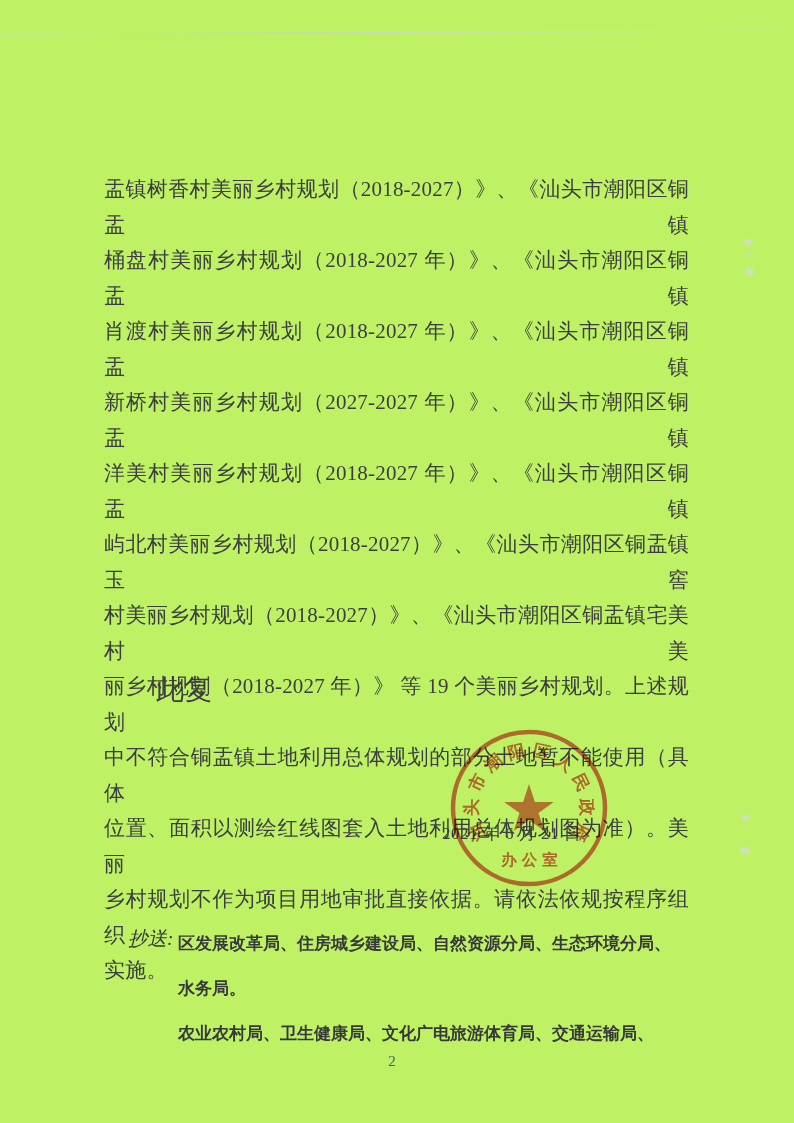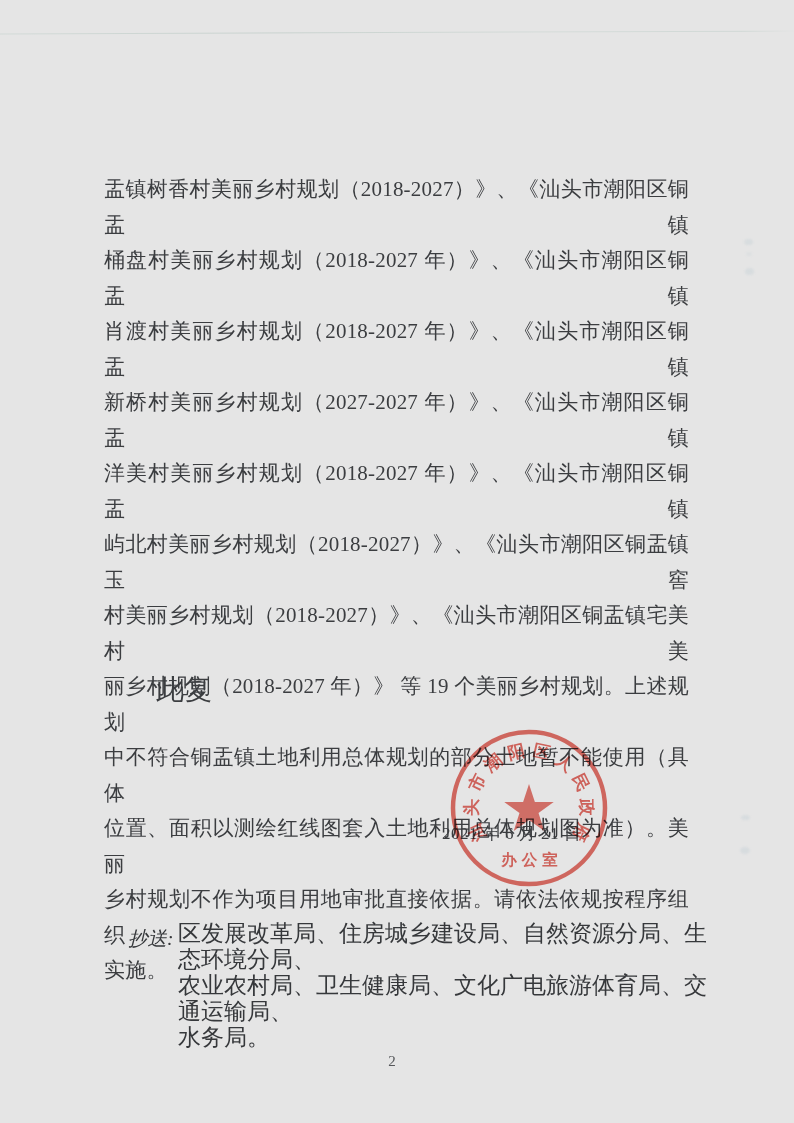--- a/index.html
+++ b/index.html
@@ -1,19 +1,19 @@
 <!DOCTYPE html>
 <html><head>
 <meta charset="utf-8">
 <style>
   html,body{margin:0;padding:0;background:#ffffff;}
   .page{
     position:relative;
     width:794px;height:1123px;
-    background:#e5e5e5;
+    background:#bef264;
     overflow:hidden;
     font-family:"Liberation Serif","DejaVu Serif",serif;
     color:#3b3d40;
   }
   
   .scan-line{
     position:absolute;left:-4px;top:31.5px;width:802px;height:1.4px;
     background:linear-gradient(90deg,#cfd8d5 0%,#c4cfcb 35%,#d2dad7 70%,#cdd6d3 93%,rgba(205,214,211,0) 100%);
     transform:rotate(-0.2deg);
     opacity:.85;
@@ -48,21 +48,21 @@
     font-family:"Liberation Serif","DejaVu Serif",serif;
     font-weight:bold;
   }
   
   .cc-label{
     position:absolute;left:128px;top:925px;
     font-size:19.5px;color:#36383b;white-space:nowrap;font-style:italic;
   }
   .cc-lines{
     position:absolute;left:178px;top:921px;width:540px;
-    font-size:23px;line-height:26px;color:#36383b;
+    font-size:17px;line-height:45px;color:#36383b;font-weight:bold;
   }
   .page-number{
     position:absolute;left:380px;top:1053px;width:24px;
     text-align:center;font-size:15px;color:#55575a;
   }
   
   .smudge{
     position:absolute;background:#d4dadd;border-radius:50%;
     filter:blur(1px);opacity:.8;
   }
@@ -112,22 +112,22 @@
         <text x="85" y="33" text-anchor="middle" fill="#df4a40" opacity="0.88" transform="rotate(63.888888888888886 85 85)">民</text>
         <text x="85" y="33" text-anchor="middle" fill="#df4a40" opacity="0.88" transform="rotate(89.44444444444446 85 85)">政</text>
         <text x="85" y="33" text-anchor="middle" fill="#df4a40" opacity="0.88" transform="rotate(115 85 85)">府</text>
       </g>
     <text id="sealBottom" x="88" y="142" text-anchor="middle" font-size="15.5" letter-spacing="5" fill="#df4a40" opacity="0.88">办公室</text>
   </svg>
 
   <div class="cc-label">抄送:</div>
   <div class="cc-lines" id="ccLines">
       <div>区发展改革局、住房城乡建设局、自然资源分局、生态环境分局、</div>
+      <div>水务局。</div>
       <div>农业农村局、卫生健康局、文化广电旅游体育局、交通运输局、</div>
-      <div>水务局。</div>
     </div>
 
   <div class="page-number">2</div>
 
   <div class="smudge s1"></div>
   <div class="smudge s2"></div>
   <div class="smudge s3"></div>
   <div class="smudge s4"></div>
   <div class="smudge s5"></div>
 </div>

